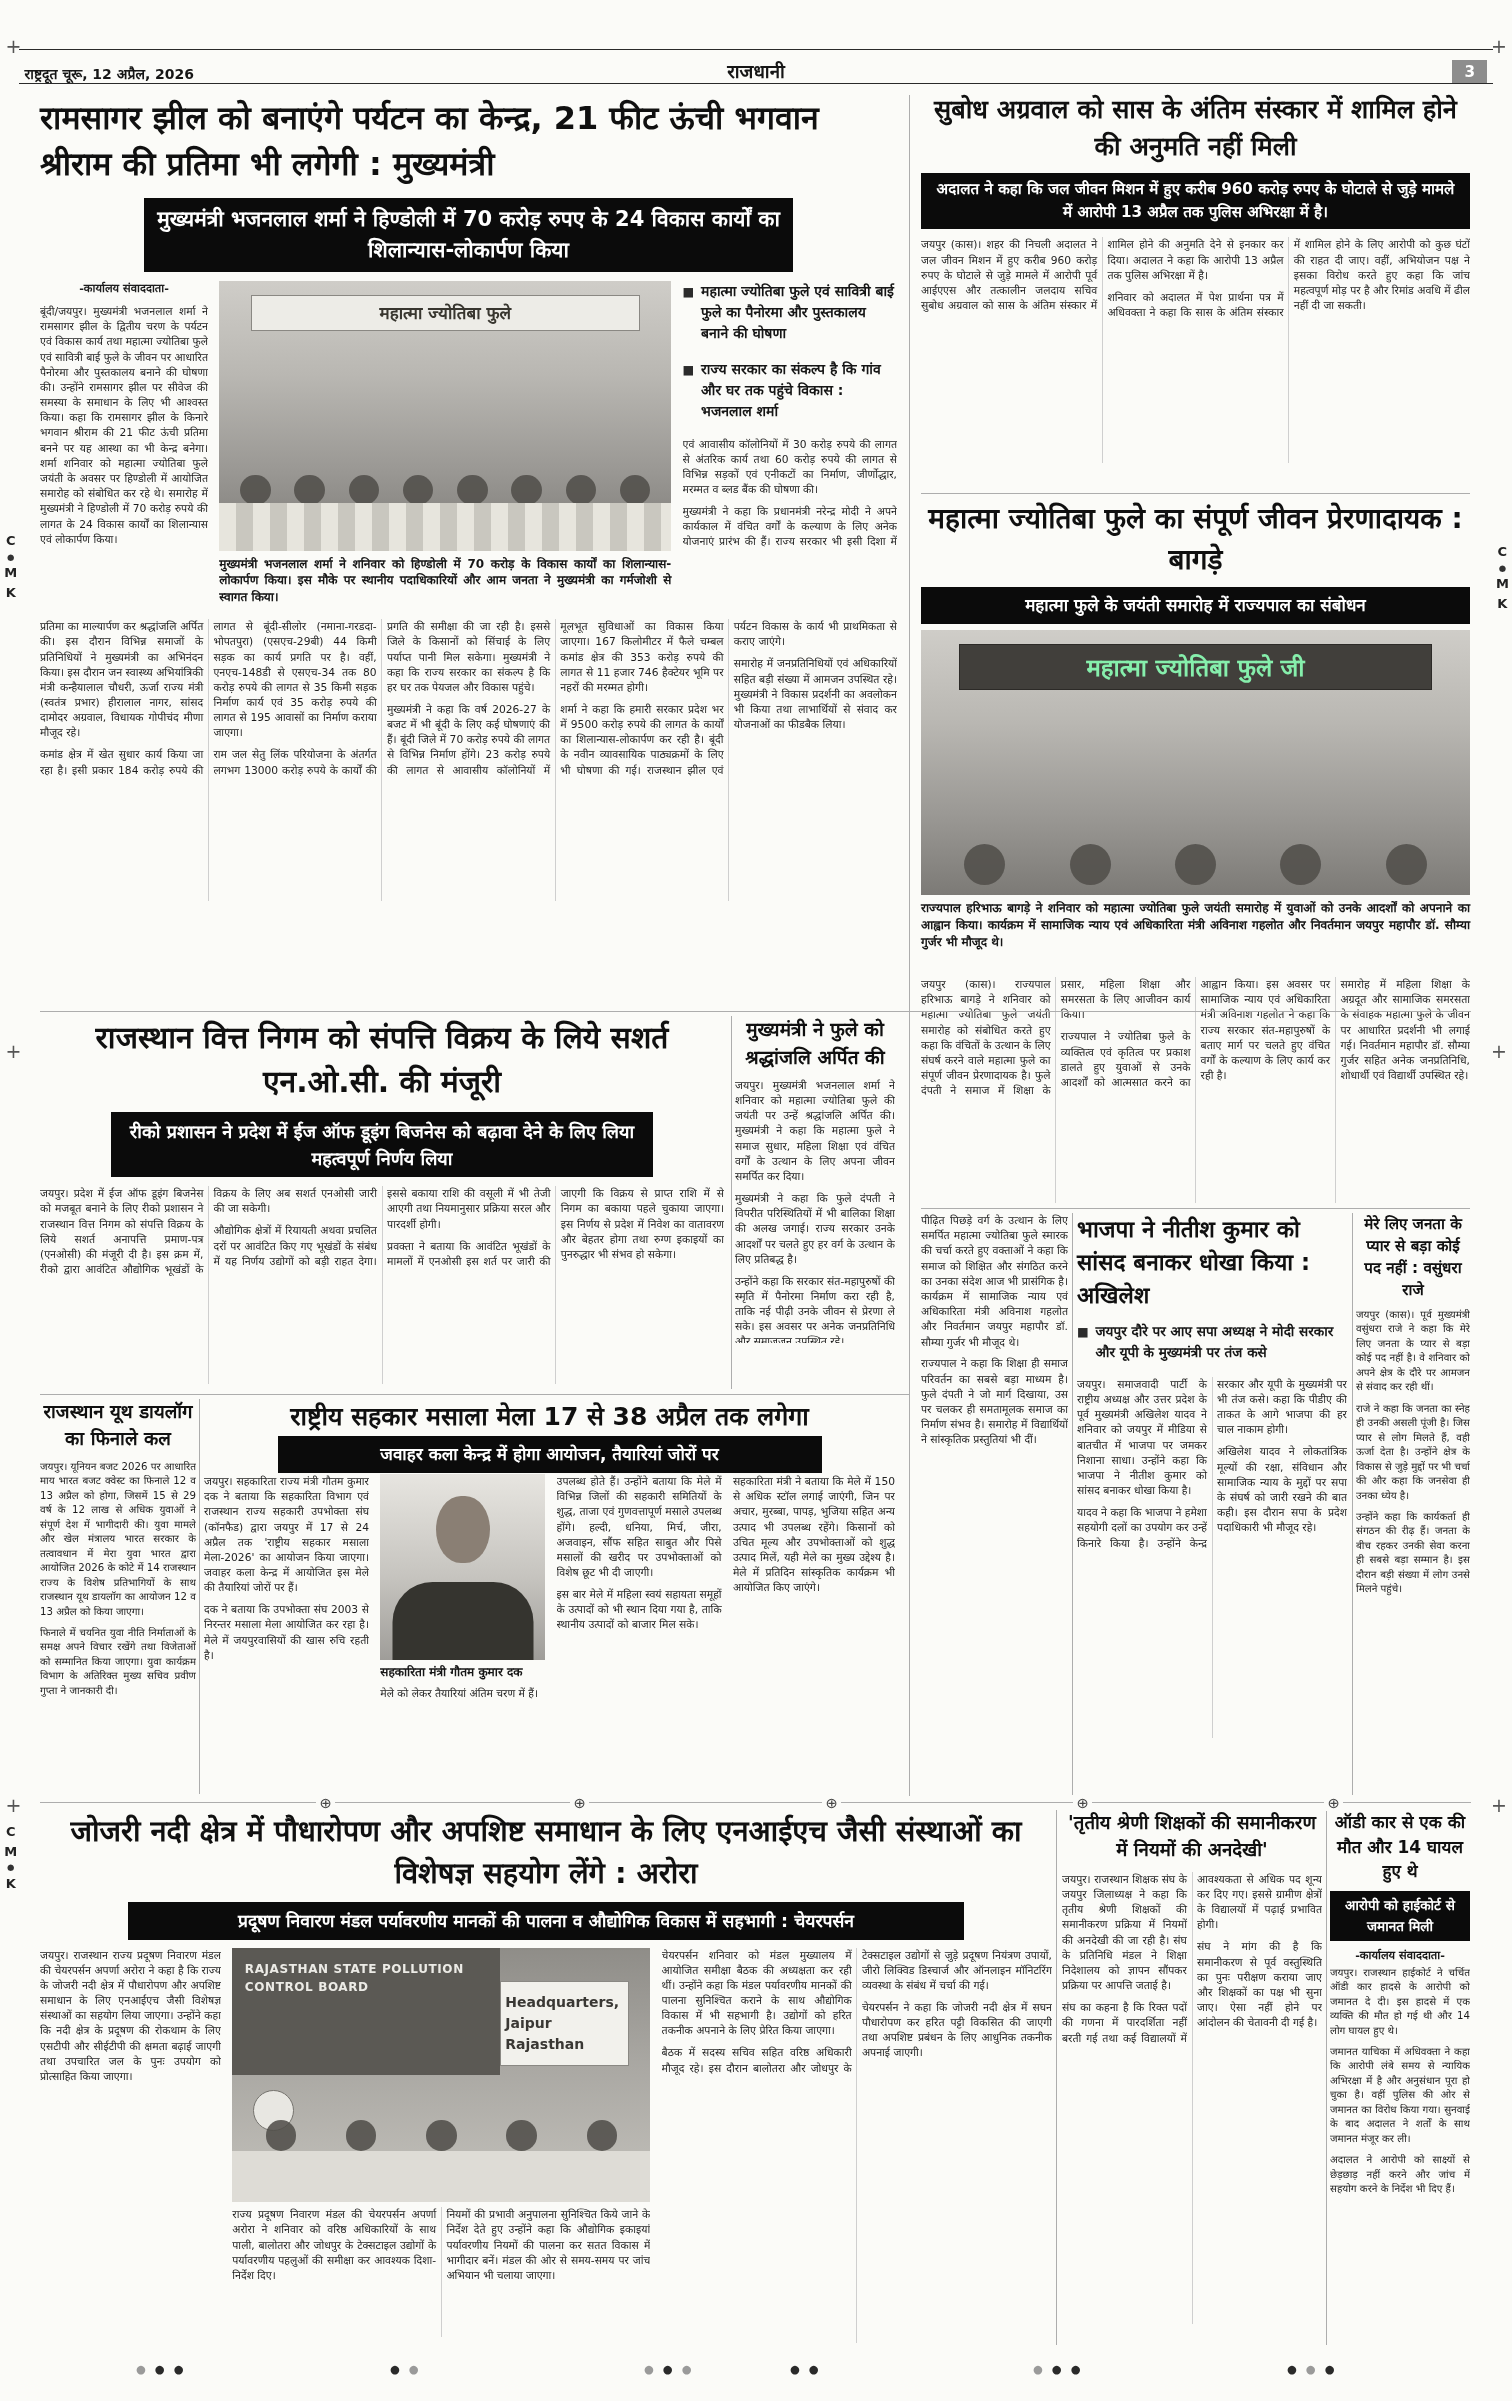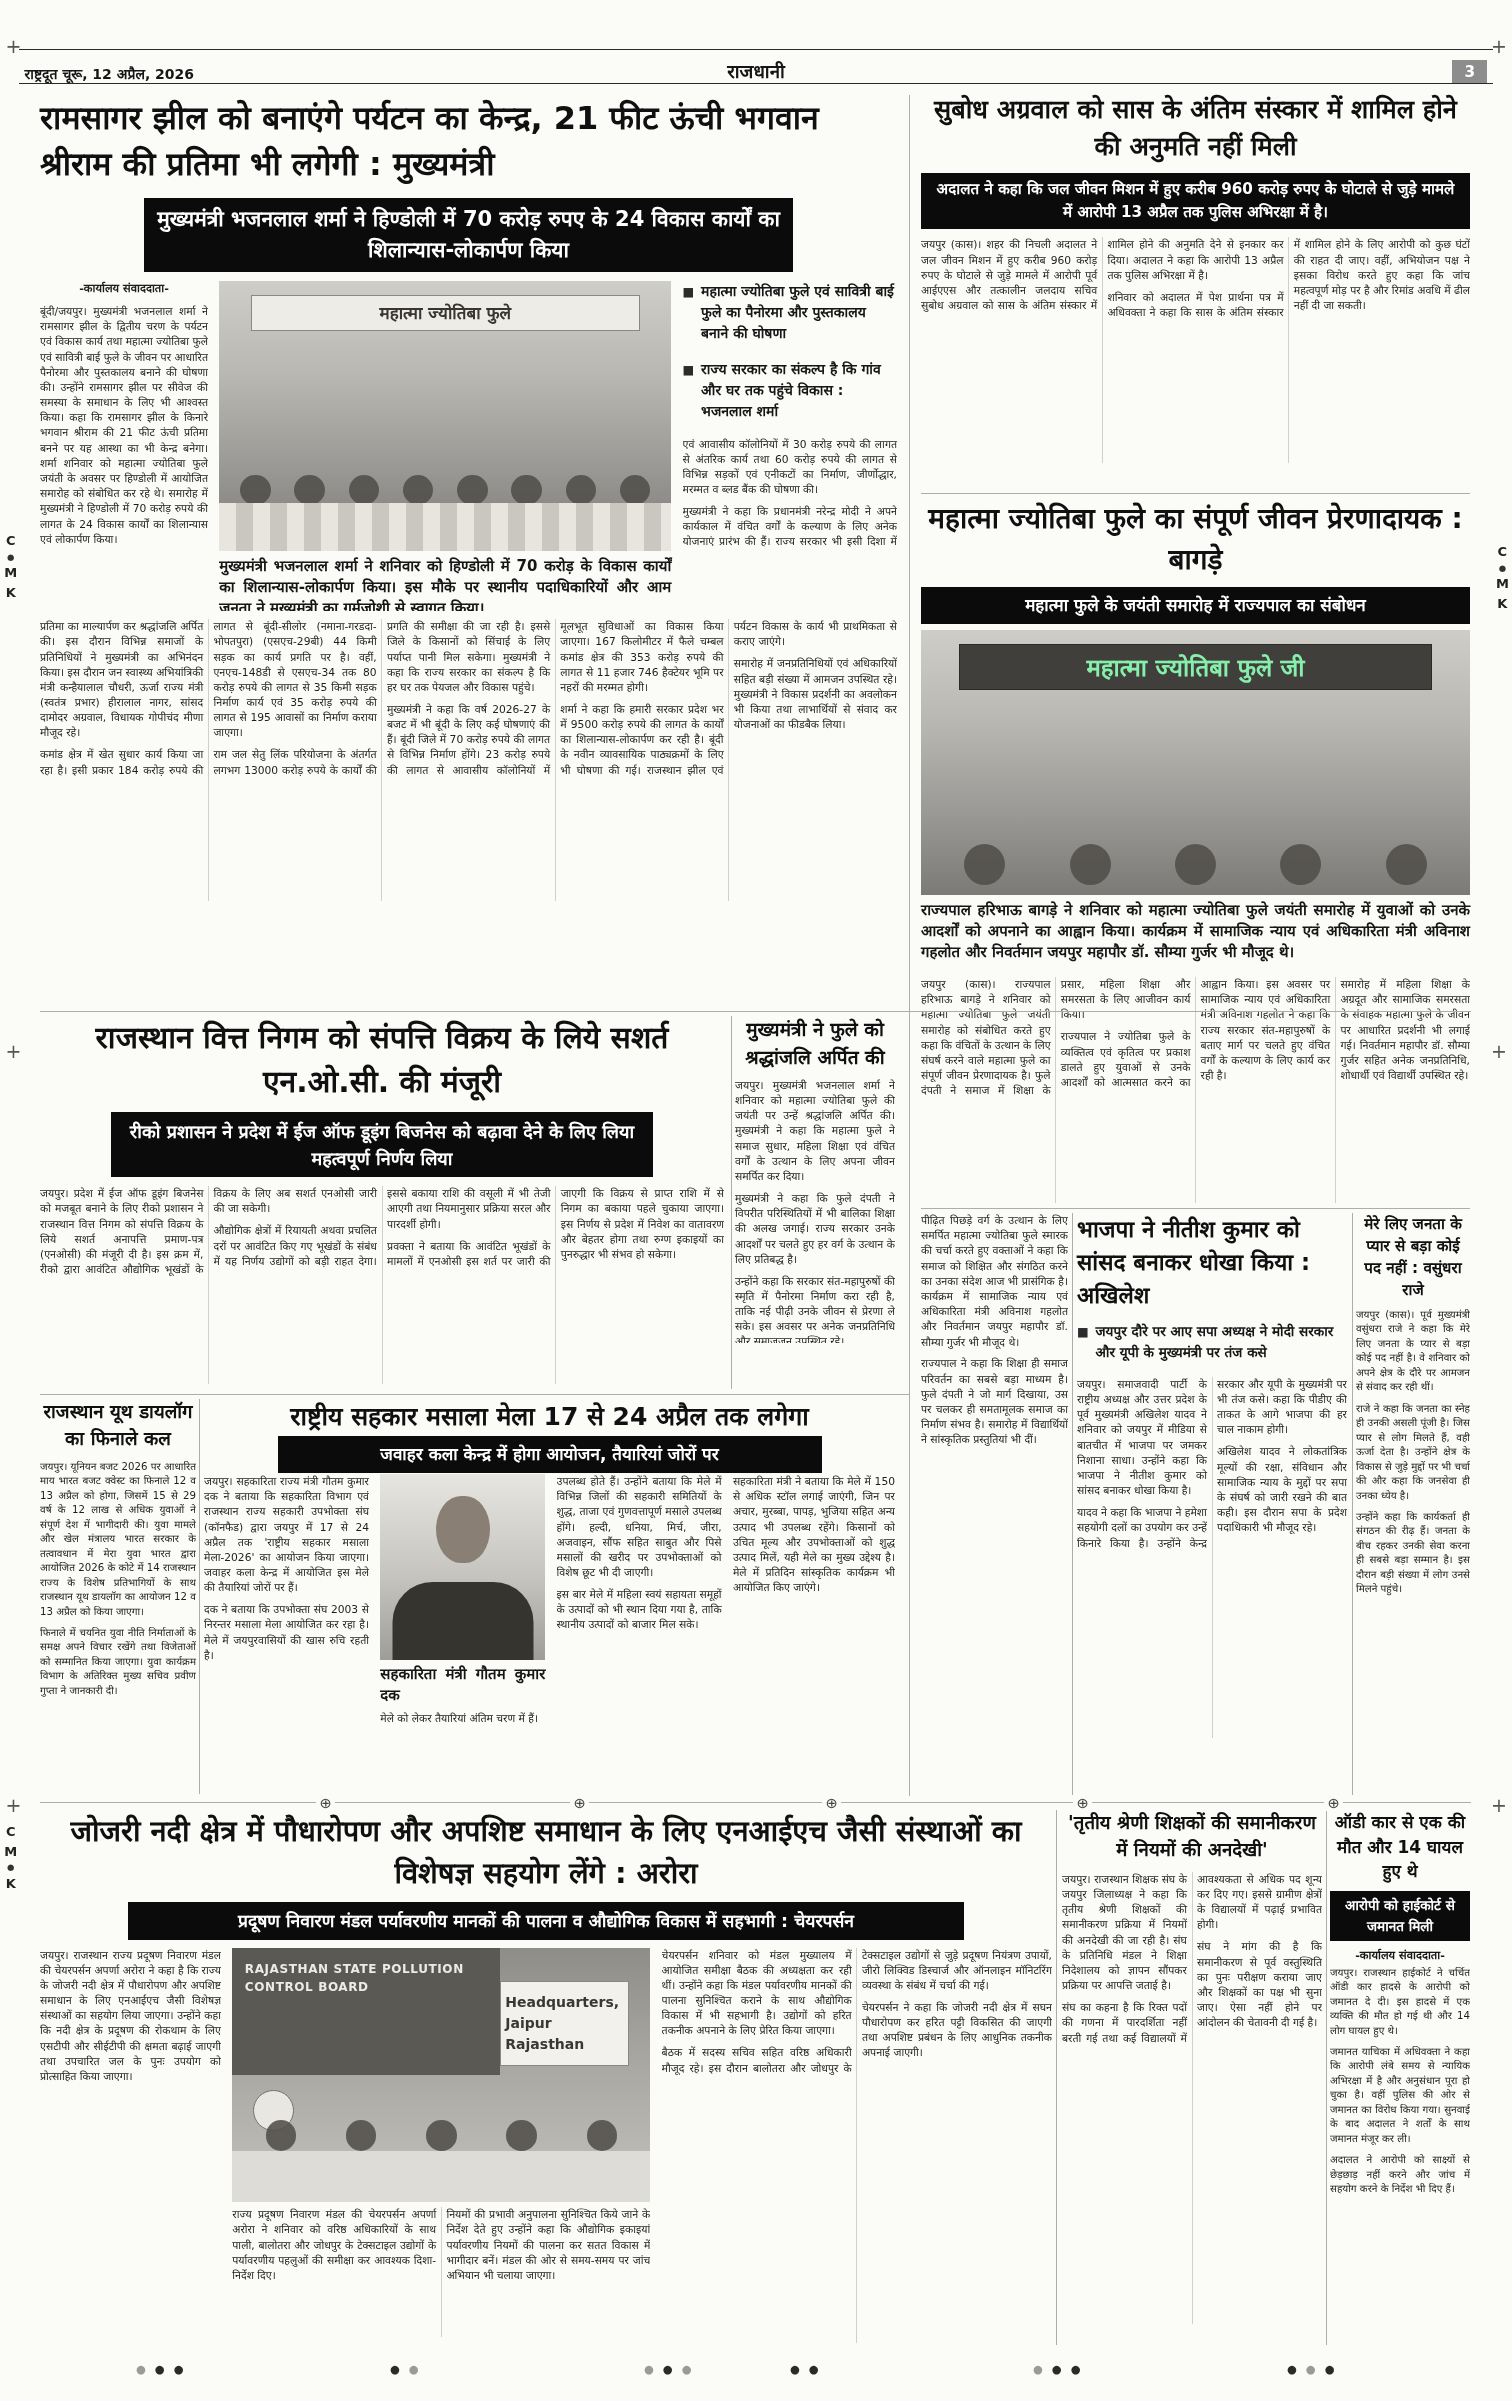--- a/index.html
+++ b/index.html
@@ -21,21 +21,21 @@
   .bar{background:#0b0b0b;color:#fff;font-weight:700;text-align:center;line-height:1.5;padding:5.6px 10.2px;overflow:hidden}
   .byline{text-align:center;font-weight:700;font-size:11.3px;margin-bottom:3.4px}
   
   .body{font-size:10.7px;line-height:1.42;text-align:justify;color:#1d1d1d;overflow:hidden}
   .body p{margin-bottom:6.8px}
   .cols-2{column-count:2;column-gap:10.2px;column-rule:0.6px solid #cfcfcf}
   .cols-3{column-count:3;column-gap:10.2px;column-rule:0.6px solid #cfcfcf}
   .cols-4{column-count:4;column-gap:10.2px;column-rule:0.6px solid #cfcfcf}
   .cols-5{column-count:5;column-gap:10.2px;column-rule:0.6px solid #cfcfcf}
   .row{display:flex;gap:11.3px;overflow:hidden}
-  .caption{font-weight:700;font-size:15px;line-height:1.4;text-align:justify;margin-top:4.5px}
+  .caption{font-weight:700;font-size:12px;line-height:1.4;text-align:justify;margin-top:4.5px}
   
   .bullet-item{display:flex;gap:6.8px;font-size:14px;font-weight:700;line-height:1.5;margin-bottom:14.7px}
   .sq{color:#2b2b2b;font-size:12.4px;line-height:1.7}
   
   .photo{position:relative;overflow:hidden;background:linear-gradient(180deg,#cfcdc8 0%,#b9b7b2 35%,#9a9894 70%,#7c7a76 100%)}
   .ph-banner{position:absolute;left:7%;right:7%;top:5%;background:#edece7;color:#38362f;font-weight:700;text-align:center;padding:5.6px 0;font-size:17px;border:1.1px solid #8a8883}
   .ph-banner.dark{background:#413f3b;color:#86efac;border-color:#2c2a27;font-size:24px}
   .ph-people{position:absolute;left:2%;right:2%;bottom:17%;height:34%;display:flex;justify-content:space-around;align-items:flex-end}
   .ph-head{width:30.5px;height:30.5px;border-radius:50%;background:#514e4a;opacity:.88}
   .ph-body{position:absolute;left:0;right:0;bottom:0;height:18%;background:repeating-linear-gradient(90deg,#e7e5dd 0 17px,#c9c7bf 17px 34px)}
@@ -223,21 +223,21 @@
 
   <section class="abs" style="left:40px;top:1399px;width:156px;height:395px">
     <h3 class="hl ctr" style="font-size:18.6px;margin-bottom:6.8px">राजस्थान यूथ डायलॉग का फिनाले कल</h3>
     <div class="body" style="height:305px;font-size:10.2px">
       <p>जयपुर। यूनियन बजट 2026 पर आधारित माय भारत बजट क्वेस्ट का फिनाले 12 व 13 अप्रैल को होगा, जिसमें 15 से 29 वर्ष के 12 लाख से अधिक युवाओं ने संपूर्ण देश में भागीदारी की। युवा मामले और खेल मंत्रालय भारत सरकार के तत्वावधान में मेरा युवा भारत द्वारा आयोजित 2026 के कोटे में 14 राजस्थान राज्य के विशेष प्रतिभागियों के साथ राजस्थान यूथ डायलॉग का आयोजन 12 व 13 अप्रैल को किया जाएगा।</p>
       <p>फिनाले में चयनित युवा नीति निर्माताओं के समक्ष अपने विचार रखेंगे तथा विजेताओं को सम्मानित किया जाएगा। युवा कार्यक्रम विभाग के अतिरिक्त मुख्य सचिव प्रवीण गुप्ता ने जानकारी दी।</p>
     </div>
   </section>
 
   <section class="abs" style="left:204px;top:1399px;width:691px;height:395px">
-    <h2 class="hl ctr" style="font-size:25px">राष्ट्रीय सहकार मसाला मेला 17 से 24 अप्रैल तक लगेगा</h2>
+    <h2 class="hl ctr" style="font-size:25px">राष्ट्रीय सहकार मसाला मेला 17 से 38 अप्रैल तक लगेगा</h2>
     <div class="bar" style="width:544px;margin:1px auto;font-size:17px">जवाहर कला केन्द्र में होगा आयोजन, तैयारियां जोरों पर</div>
     <div class="row" style="height:305px">
       <div class="body" style="width:165px;flex:none">
         <p>जयपुर। सहकारिता राज्य मंत्री गौतम कुमार दक ने बताया कि सहकारिता विभाग एवं राजस्थान राज्य सहकारी उपभोक्ता संघ (कॉनफैड) द्वारा जयपुर में 17 से 24 अप्रैल तक 'राष्ट्रीय सहकार मसाला मेला-2026' का आयोजन किया जाएगा। जवाहर कला केन्द्र में आयोजित इस मेले की तैयारियां जोरों पर हैं।</p>
         <p>दक ने बताया कि उपभोक्ता संघ 2003 से निरन्तर मसाला मेला आयोजित कर रहा है। मेले में जयपुरवासियों की खास रुचि रहती है।</p>
       </div>
       <div style="width:165px;flex:none">
         <div class="portrait" style="width:165px;height:186px">
           <div class="po-head"></div>
             <div class="po-body"></div>

